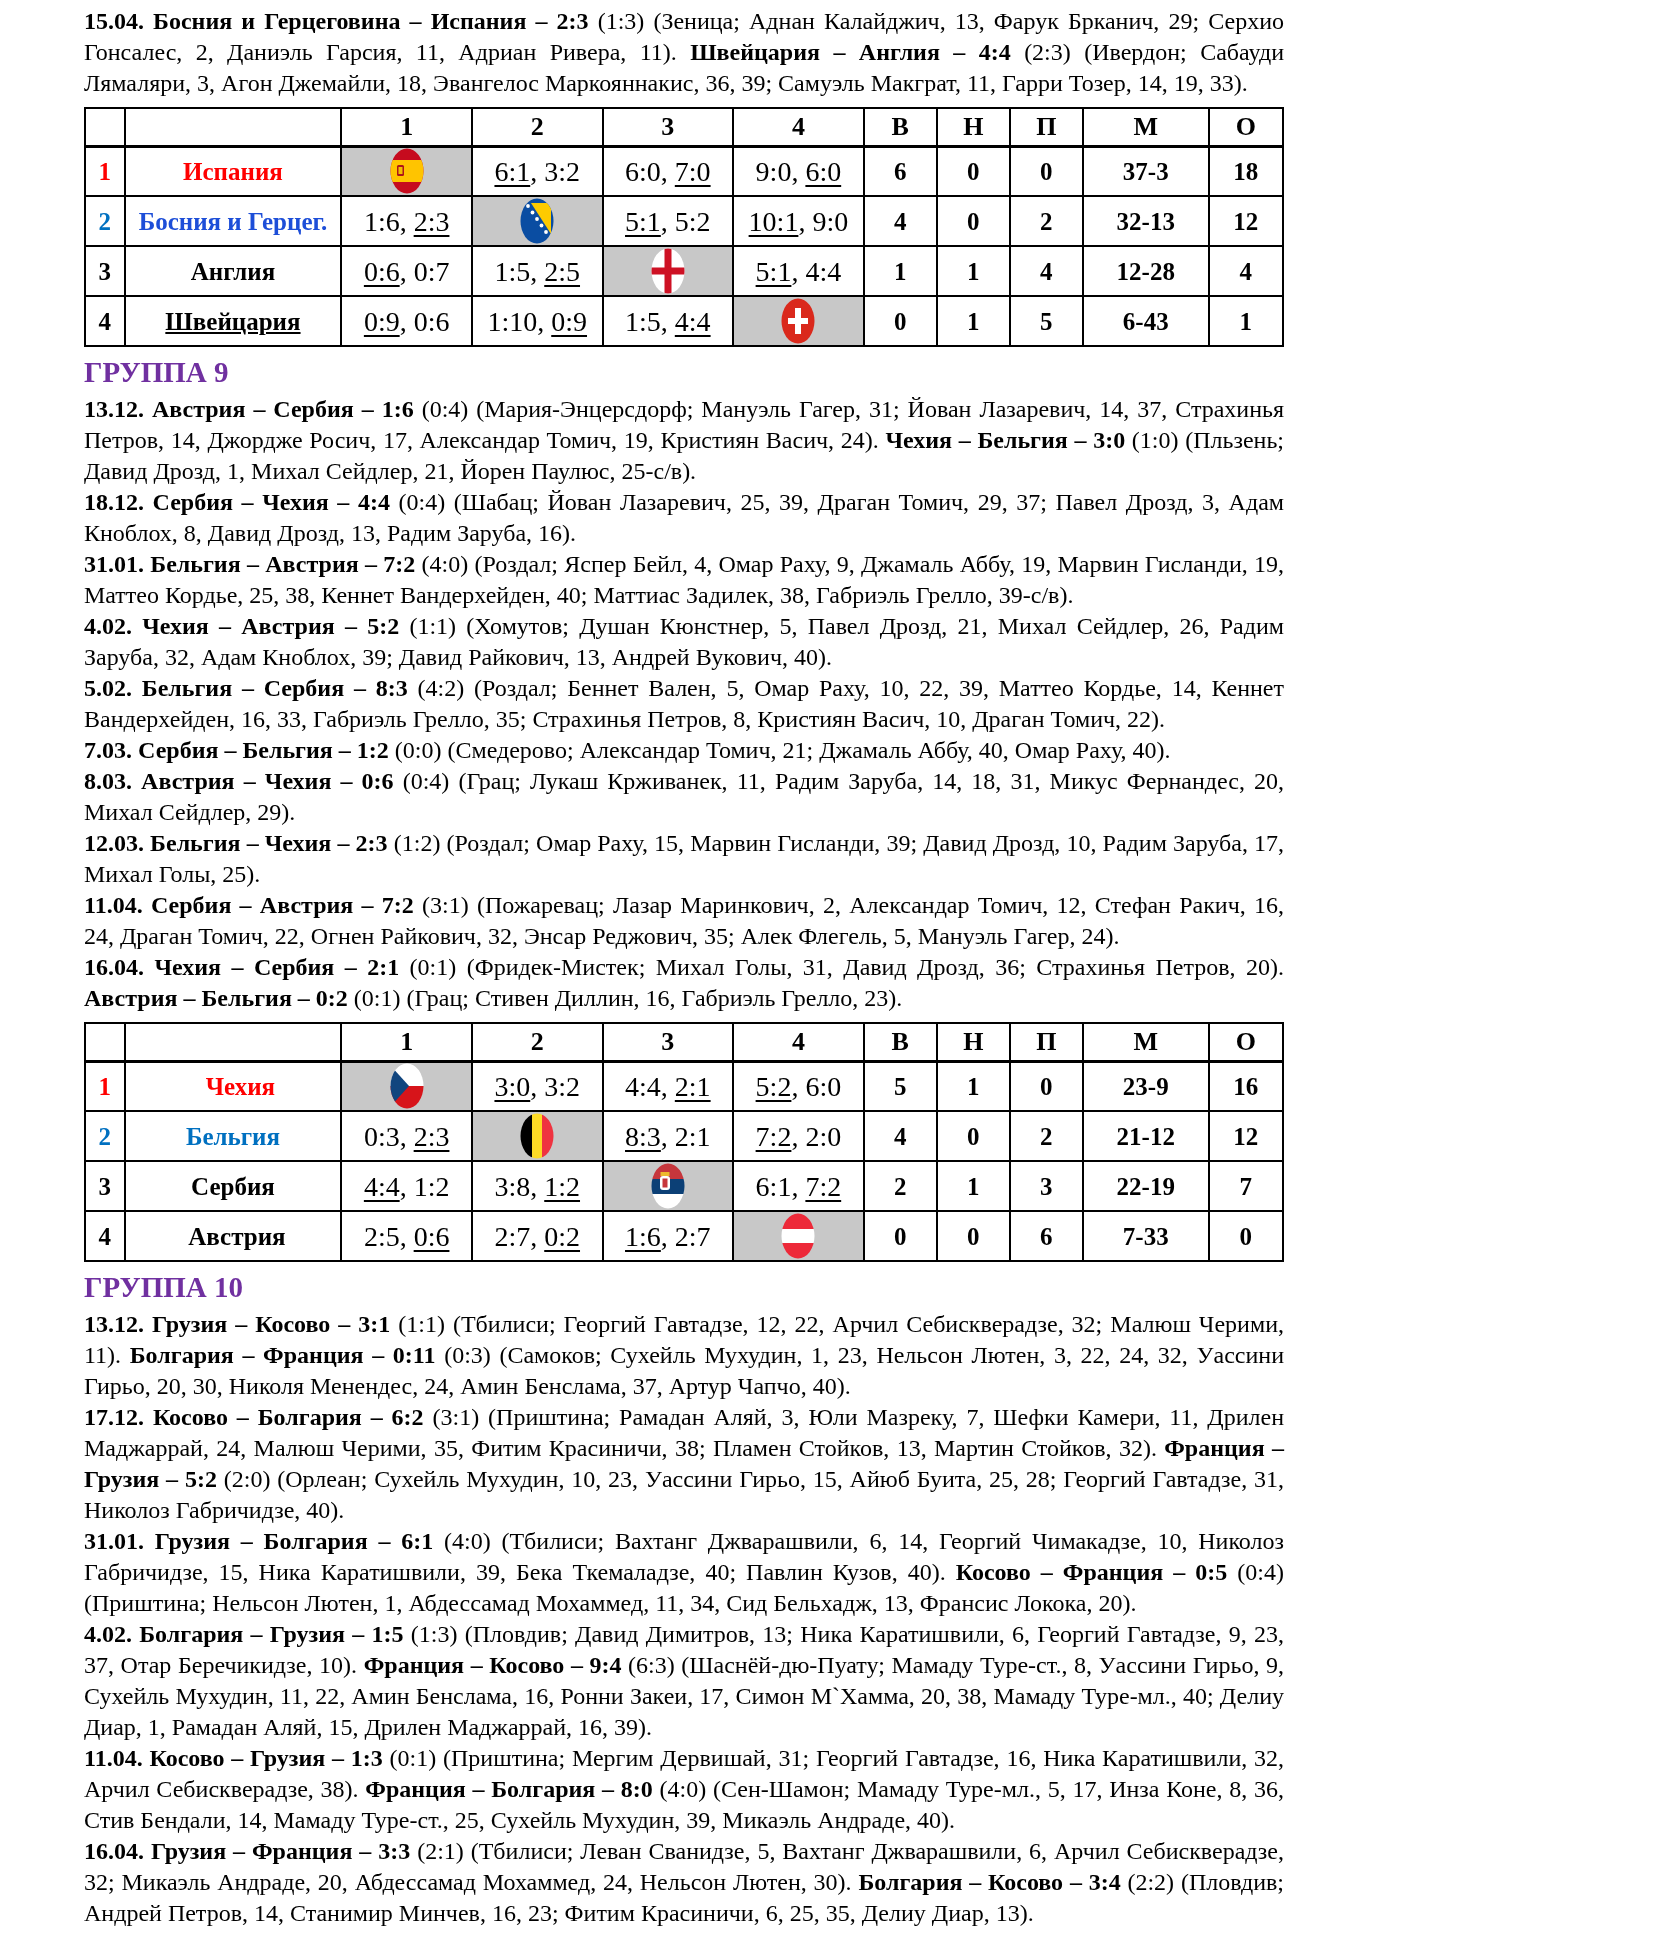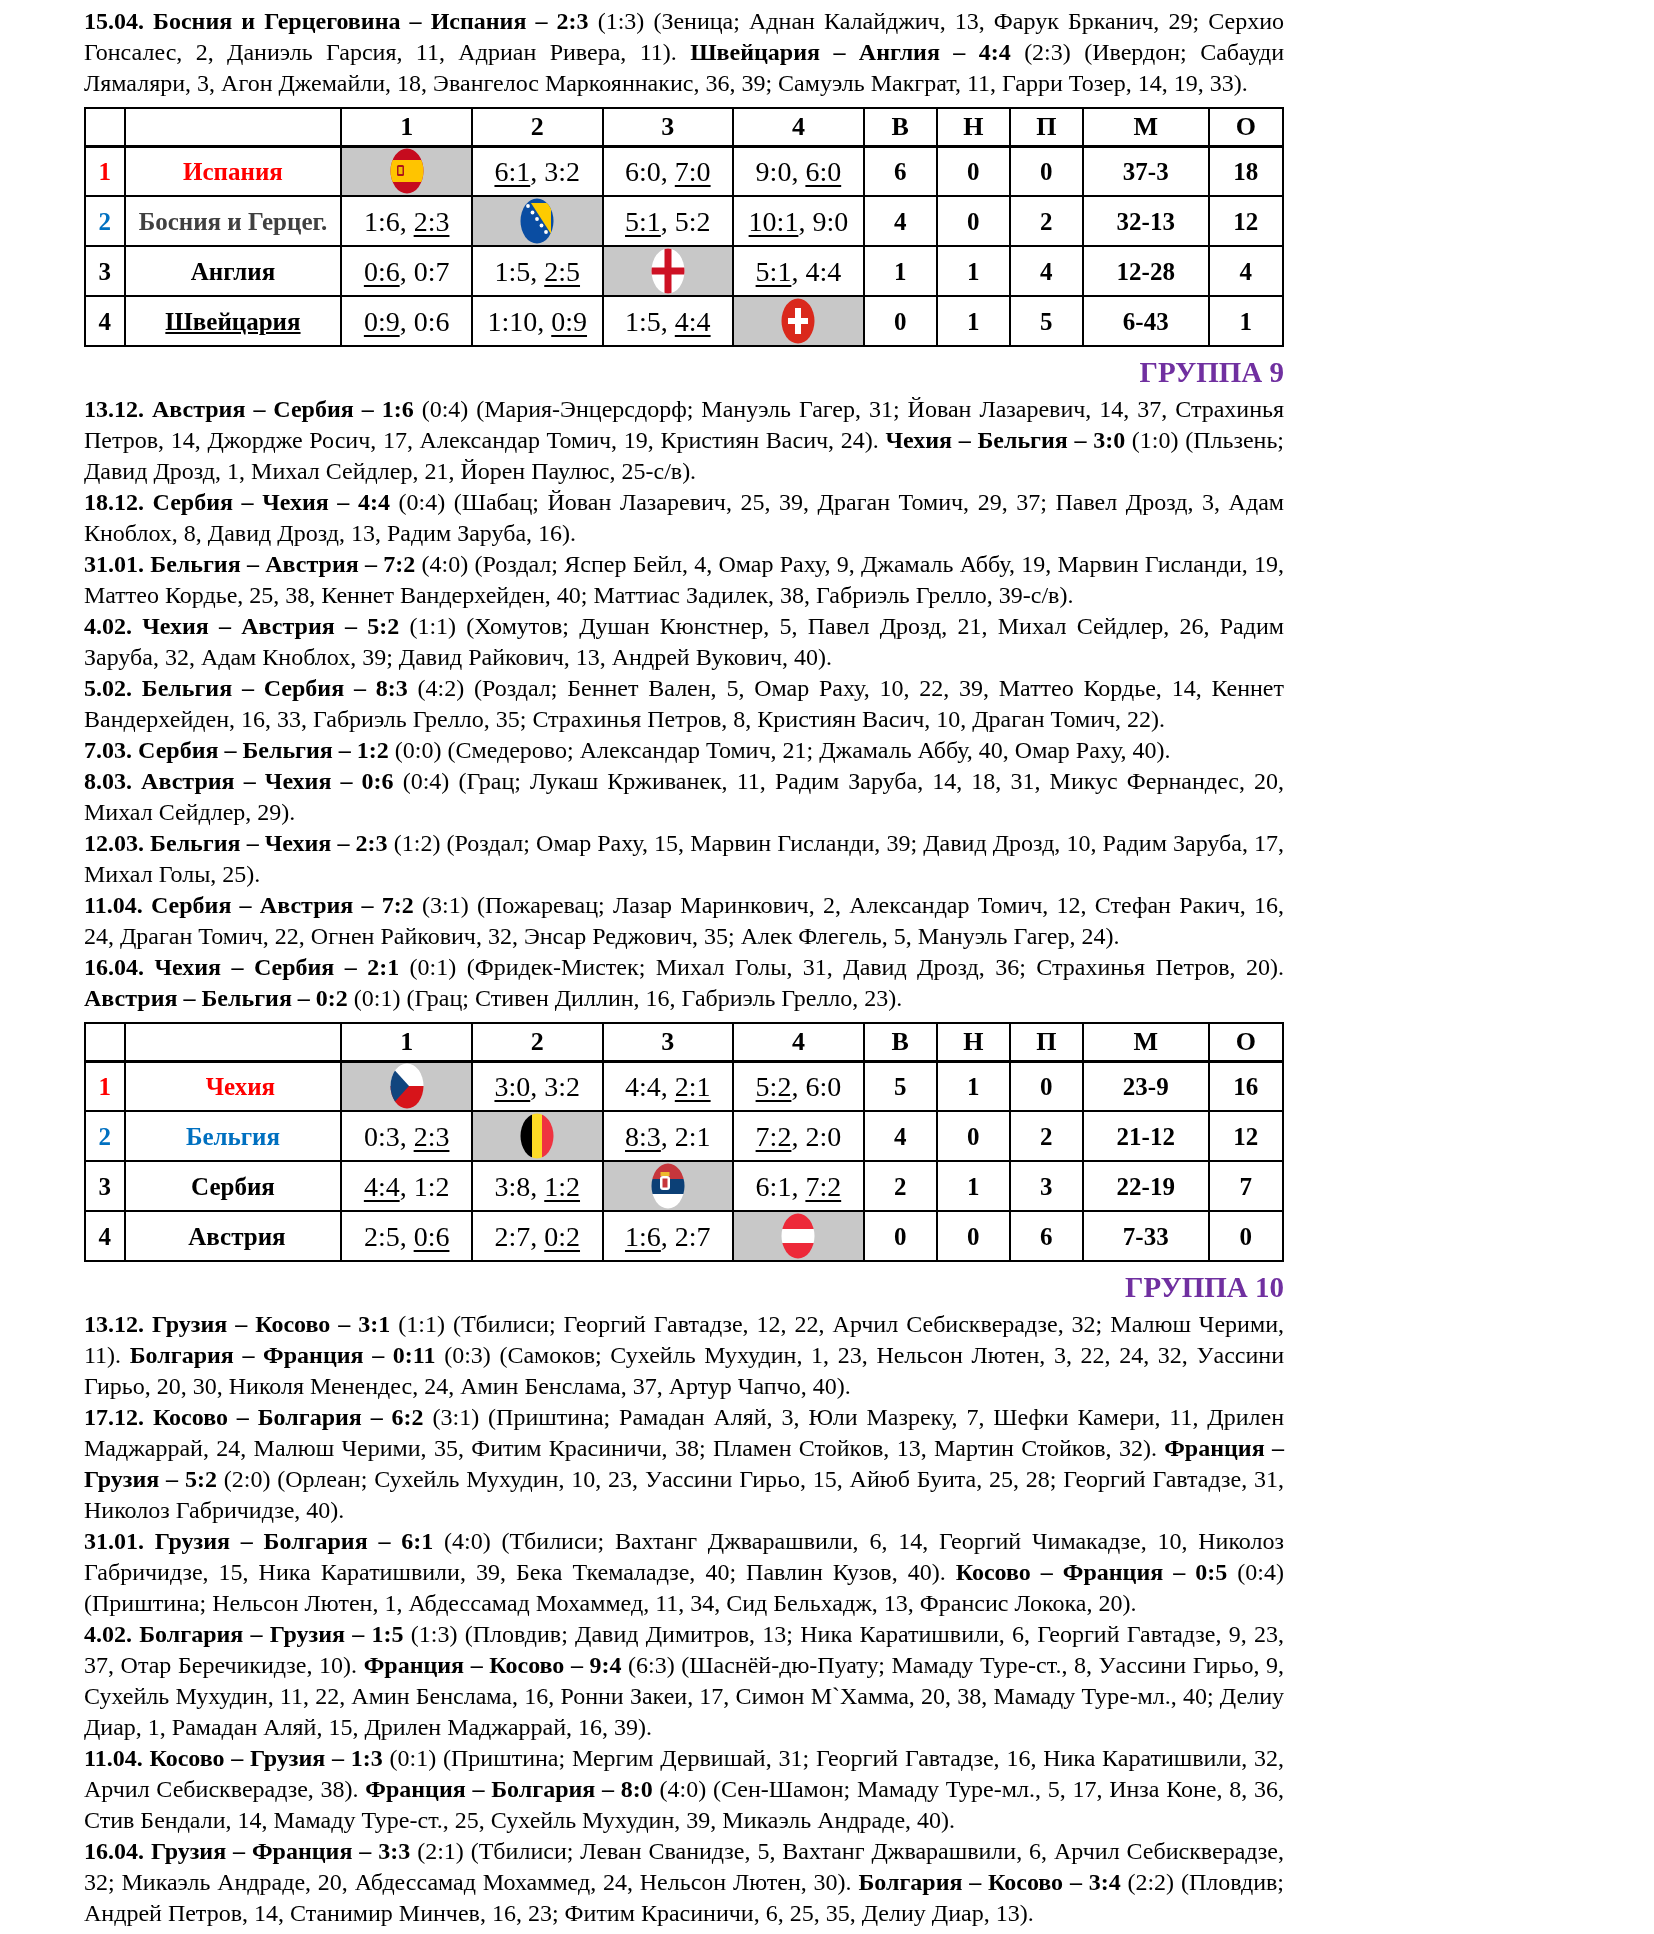--- a/index.html
+++ b/index.html
@@ -5,21 +5,21 @@
   html,body { margin:0; padding:0; background:#ffffff; }
   .page {
     width:1368px; min-height:1934px; box-sizing:border-box;
     padding:6px 84px 10px 84px;
     font-family:"Liberation Serif","DejaVu Serif",serif;
     font-size:24px; line-height:31px; color:#000;
   }
   p.res { margin:0; text-align:justify; }
   p.res b { font-weight:bold; }
   h2.group {
-    margin:3px 0 4px 0; text-align:right;
+    margin:3px 0 4px 0; text-align:left;
     font-size:29px; line-height:36px; font-weight:bold;
     font-family:"Liberation Serif","DejaVu Serif",serif;
   }
   table.standings {
     width:100%; border-collapse:collapse; table-layout:fixed;
     margin:8px 0 7px 0;
   }
   table.standings th, table.standings td {
     border:2px solid #000; text-align:center; vertical-align:middle;
     padding:0; overflow:hidden;
@@ -96,21 +96,21 @@
           <td class="score"><span>6:0</span>, <span class="u">7:0</span></td>
           <td class="score"><span>9:0</span>, <span class="u">6:0</span></td>
           <td class="stat">6</td>
           <td class="stat">0</td>
           <td class="stat">0</td>
           <td class="stat">37-3</td>
           <td class="stat">18</td>
         </tr>
         <tr>
           <td class="rank" style="color: rgb(0, 112, 192);">2</td>
-          <td class="team" style="color: #404040;">Босния и Герцег.</td>
+          <td class="team" style="color: #1d4ed8;">Босния и Герцег.</td>
           <td class="score"><span>1:6</span>, <span class="u">2:3</span></td>
           <td class="diag" style="background: rgb(200, 200, 200);">
             <svg width="34" height="46" viewBox="0 0 34 46">
               <defs>
                 <clipPath id="cbosnia">
                   <ellipse cx="17" cy="23" rx="16.5" ry="22.5"></ellipse>
                 </clipPath>
               </defs>
               <g clip-path="url(#cbosnia)">
                 <rect width="34" height="46" fill="#0a4da2"></rect>

